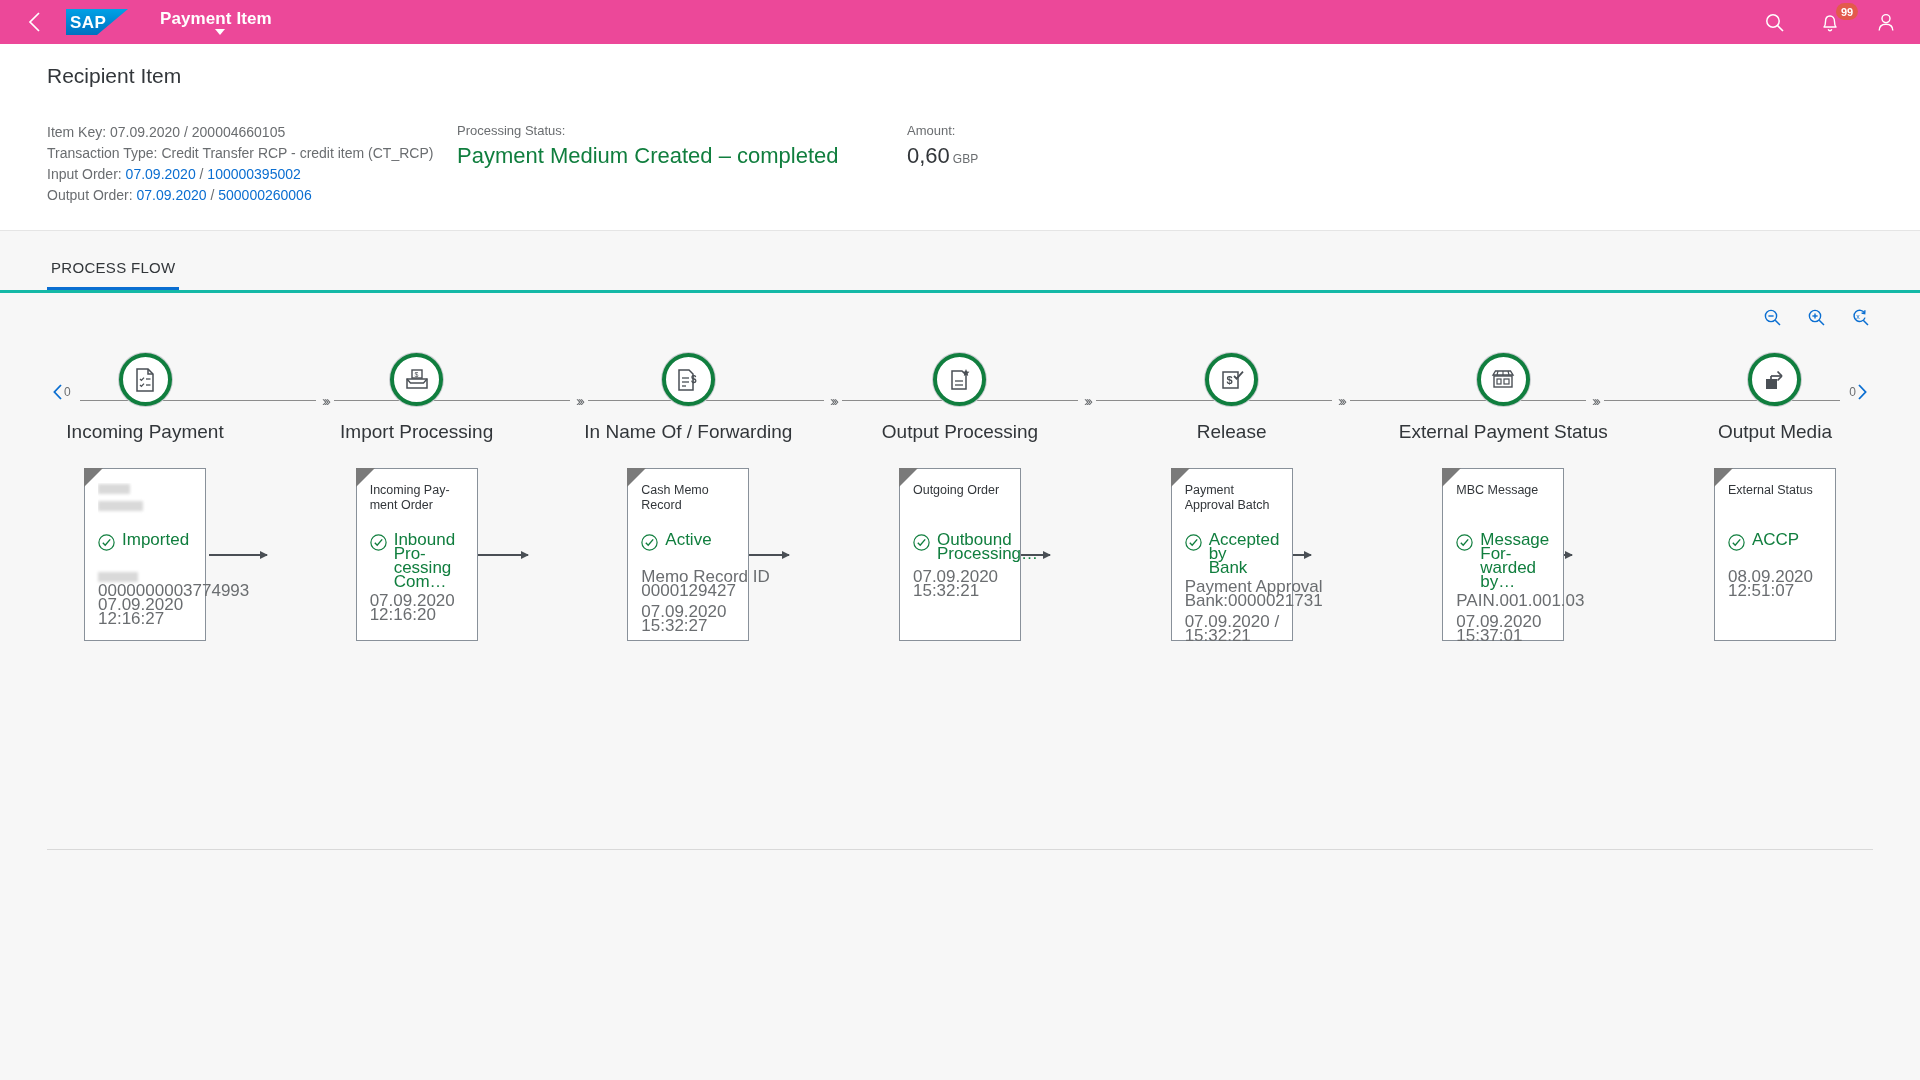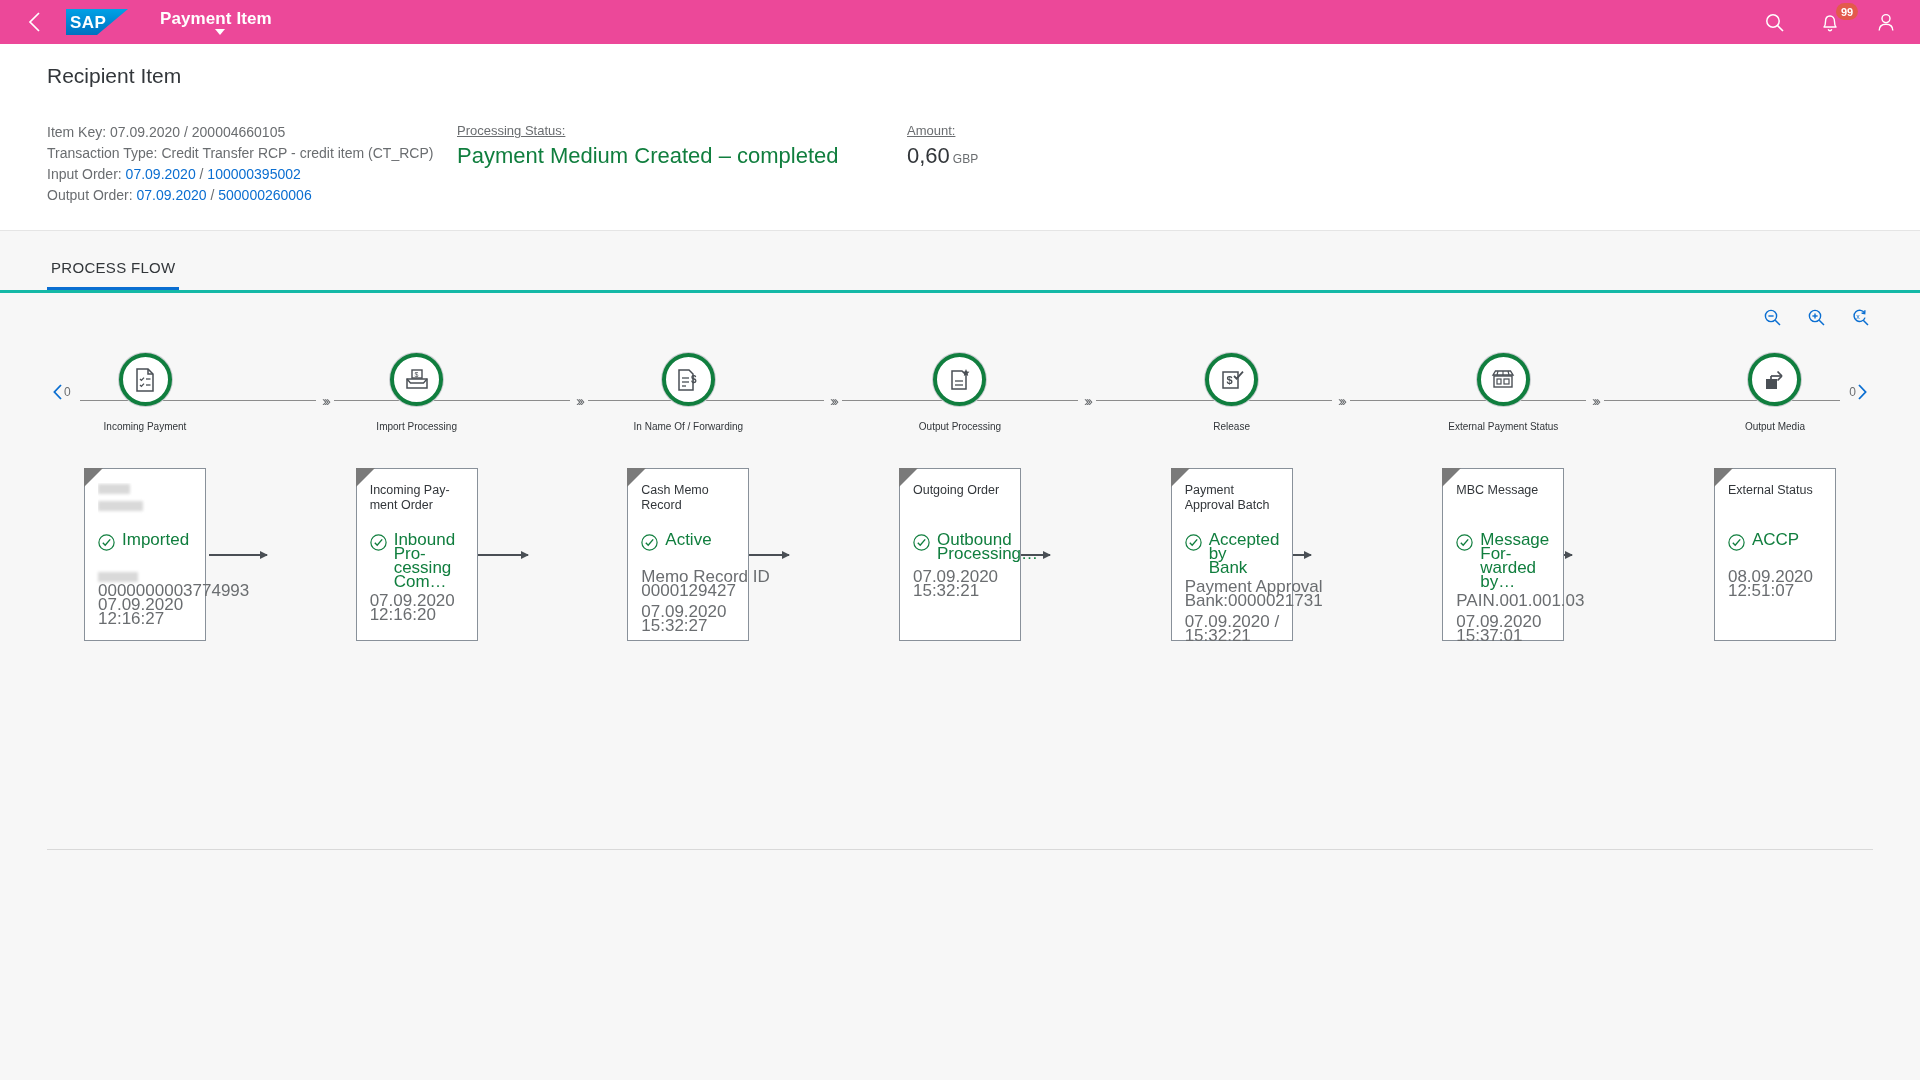--- a/index.html
+++ b/index.html
@@ -68,21 +68,21 @@
     margin-bottom: 34px;
   }
   .obj-facets { display: flex; align-items: flex-start; }
   .facet-keyinfo { width: 410px; }
   .kv-line {
     font-size: 14px; color: #6a6d70; line-height: 21px;
     white-space: nowrap;
   }
   .kv-link { color: #0a6ed1; cursor: pointer; }
   .facet-status { width: 450px; padding-top: 1px; }
-  .facet-label { font-size: 13px; color: #6a6d70; margin-bottom: 5px; text-decoration: underline; }
+  .facet-label { font-size: 13px; color: #6a6d70; margin-bottom: 5px; }
   .status-value {
     font-size: 22px; color: #107e3e; font-weight: normal;
     white-space: nowrap;
   }
   .facet-amount { padding-top: 1px; }
   .amount-value { font-size: 22px; color: #32363a; }
   .amount-cur { font-size: 12px; color: #6a6d70; margin-left: 3px; }
 
   
   .tabbar {
@@ -137,21 +137,21 @@
     display: flex; justify-content: space-between;
   }
   .node { width: 130px; display: flex; flex-direction: column; align-items: center; cursor: pointer; }
   .node-circle {
     width: 53px; height: 53px; border-radius: 50%;
     background: #ffffff; border: 4px solid #107e3e;
     box-shadow: 0 0 0 1px #c9cdd0;
     display: flex; align-items: center; justify-content: center;
   }
   .node-label {
-    margin-top: 15px; font-size: 10px; color: #32363a;
+    margin-top: 15px; font-size: 19px; color: #32363a;
     text-align: center; white-space: nowrap;
   }
 
   
   .card-row {
     position: absolute; left: 80px; right: 80px; top: 115px;
     display: flex; justify-content: space-between;
   }
   .card-cell { width: 130px; display: flex; align-items: flex-start; justify-content: center; position: relative; }
   .card {

